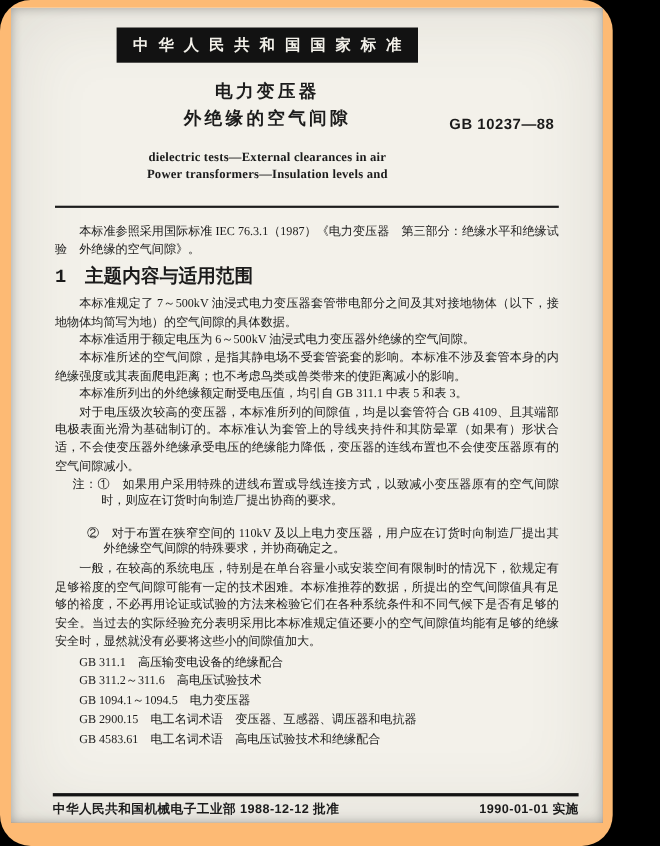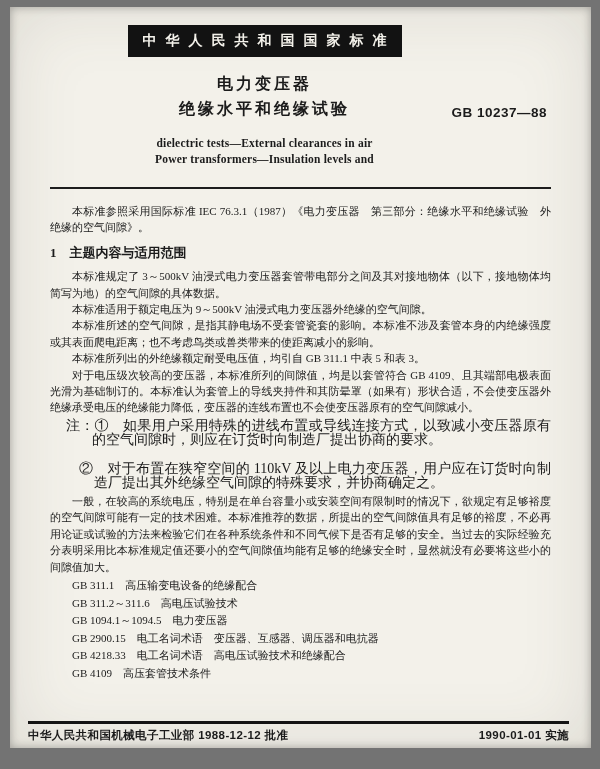--- a/index.html
+++ b/index.html
@@ -1,22 +1,23 @@
 <!DOCTYPE html>
 <html><head>
 <meta charset="utf-8">
 <style>
   html, body { margin: 0; padding: 0; background: #000; }
   .canvas {
     position: relative;
-    width: 600px;
+    width: 557px;
     height: 769px;
-    background: #737373;
+    background: #fdba74;
     overflow: hidden;
     font-family: "Liberation Serif", "DejaVu Serif", serif;
+    border-radius: 28px;
   }
   .page {
     position: absolute;
     left: 10px; top: 7px; right: 9px; bottom: 21px;
     background: #f3f1ea;
     box-shadow: inset 0 0 10px rgba(0,0,0,.30), inset 0 0 70px rgba(95,88,72,.14);
     box-sizing: border-box;
     padding: 16px 40px 0 40px;
     color: #1b1b1b;
   }
@@ -66,33 +67,33 @@
   }
   
   .content {
     margin-top: 14px;
     font-size: 11px;
     line-height: 16.4px;
     text-align: justify;
   }
   .content p { margin: 0; text-indent: 2em; }
   .content h3 {
-    font-family: Liberation Serif, serif;
-    font-size: 13px;
+    font-family: Liberation Mono, monospace;
+    font-size: 17px;
     font-weight: bold;
     margin: 9px 0 7px 0;
     text-indent: 0;
   }
-  .note { font-size: 14px; line-height: 13.8px; }
+  .note { font-size: 11px; line-height: 13.8px; }
   .note-1 { margin: 3px 0 0 16px; padding-left: 26px; text-indent: -26px; }
   .note-2 { margin: 16px 0 3px 29px; padding-left: 15px; text-indent: -15px; }
   .refs { margin-top: 2px; }
   .ref-line { margin-left: 22px; line-height: 17.6px; }
   
-  .footer { position: absolute; left: 18px; right: 22px; bottom: 5px; }
+  .footer { position: absolute; left: 38px; right: 22px; bottom: 5px; }
   .footer-rule { border-top: 3px solid #141414; margin-bottom: 4px; }
   .footer-row {
     display: flex;
     justify-content: space-between;
     font-family: "Liberation Sans", "DejaVu Sans", sans-serif;
     font-size: 11.5px;
     font-weight: bold;
     letter-spacing: 0.4px;
   }
 </style>
@@ -100,54 +101,53 @@
 <body>
 
 <div class="canvas">
   <div class="page">
 
     <div class="header">
       <div class="header-center">
         <div class="banner">中华人民共和国国家标准</div>
         <div class="titles">
           <div class="title-line">电力变压器</div>
-          <div class="title-line">绝缘水平和绝缘试验</div>
+          <div class="title-line">外绝缘的空气间隙</div>
         </div>
         <div class="en-title">
           <div>dielectric tests—External clearances in air</div>
           <div>Power transformers—Insulation levels and</div>
         </div>
       </div>
       <div class="std-number">GB 10237—88</div>
     </div>
 
     <div class="rule"></div>
 
     <div class="content">
       <p>本标准参照采用国际标准 IEC 76.3.1（1987）《电力变压器　第三部分：绝缘水平和绝缘试验　外绝缘的空气间隙》。</p>
 
       <h3>1　主题内容与适用范围</h3>
-      <p>本标准规定了 3～500kV 油浸式电力变压器套管带电部分之间及其对接地物体（以下，接地物体均简写为地）的空气间隙的具体数据。</p>
-      <p>本标准适用于额定电压为 9～500kV 油浸式电力变压器外绝缘的空气间隙。</p>
+      <p>本标准规定了 7～500kV 油浸式电力变压器套管带电部分之间及其对接地物体（以下，接地物体均简写为地）的空气间隙的具体数据。</p>
+      <p>本标准适用于额定电压为 6～500kV 油浸式电力变压器外绝缘的空气间隙。</p>
       <p>本标准所述的空气间隙，是指其静电场不受套管瓷套的影响。本标准不涉及套管本身的内绝缘强度或其表面爬电距离；也不考虑鸟类或兽类带来的使距离减小的影响。</p>
       <p>本标准所列出的外绝缘额定耐受电压值，均引自 GB 311.1 中表 5 和表 3。</p>
       <p>对于电压级次较高的变压器，本标准所列的间隙值，均是以套管符合 GB 4109、且其端部电极表面光滑为基础制订的。本标准认为套管上的导线夹持件和其防晕罩（如果有）形状合适，不会使变压器外绝缘承受电压的绝缘能力降低，变压器的连线布置也不会使变压器原有的空气间隙减小。</p>
 
       <div class="note note-1">注：①　如果用户采用特殊的进线布置或导线连接方式，以致减小变压器原有的空气间隙时，则应在订货时向制造厂提出协商的要求。</div>
       <div class="note note-2">②　对于布置在狭窄空间的 110kV 及以上电力变压器，用户应在订货时向制造厂提出其外绝缘空气间隙的特殊要求，并协商确定之。</div>
 
       <p>一般，在较高的系统电压，特别是在单台容量小或安装空间有限制时的情况下，欲规定有足够裕度的空气间隙可能有一定的技术困难。本标准推荐的数据，所提出的空气间隙值具有足够的裕度，不必再用论证或试验的方法来检验它们在各种系统条件和不同气候下是否有足够的安全。当过去的实际经验充分表明采用比本标准规定值还要小的空气间隙值均能有足够的绝缘安全时，显然就没有必要将这些小的间隙值加大。</p>
 
       <div class="refs">
         <div class="ref-line">GB 311.1　高压输变电设备的绝缘配合</div>
         <div class="ref-line">GB 311.2～311.6　高电压试验技术</div>
         <div class="ref-line">GB 1094.1～1094.5　电力变压器</div>
         <div class="ref-line">GB 2900.15　电工名词术语　变压器、互感器、调压器和电抗器</div>
-        <div class="ref-line">GB 4218.33　电工名词术语　高电压试验技术和绝缘配合</div>
-        <div class="ref-line">GB 4109　高压套管技术条件</div>
+        <div class="ref-line">GB 4583.61　电工名词术语　高电压试验技术和绝缘配合</div>
       </div>
     </div>
 
     <div class="footer">
       <div class="footer-rule"></div>
       <div class="footer-row">
         <span>中华人民共和国机械电子工业部 1988-12-12 批准</span>
         <span>1990-01-01 实施</span>
       </div>
     </div>

